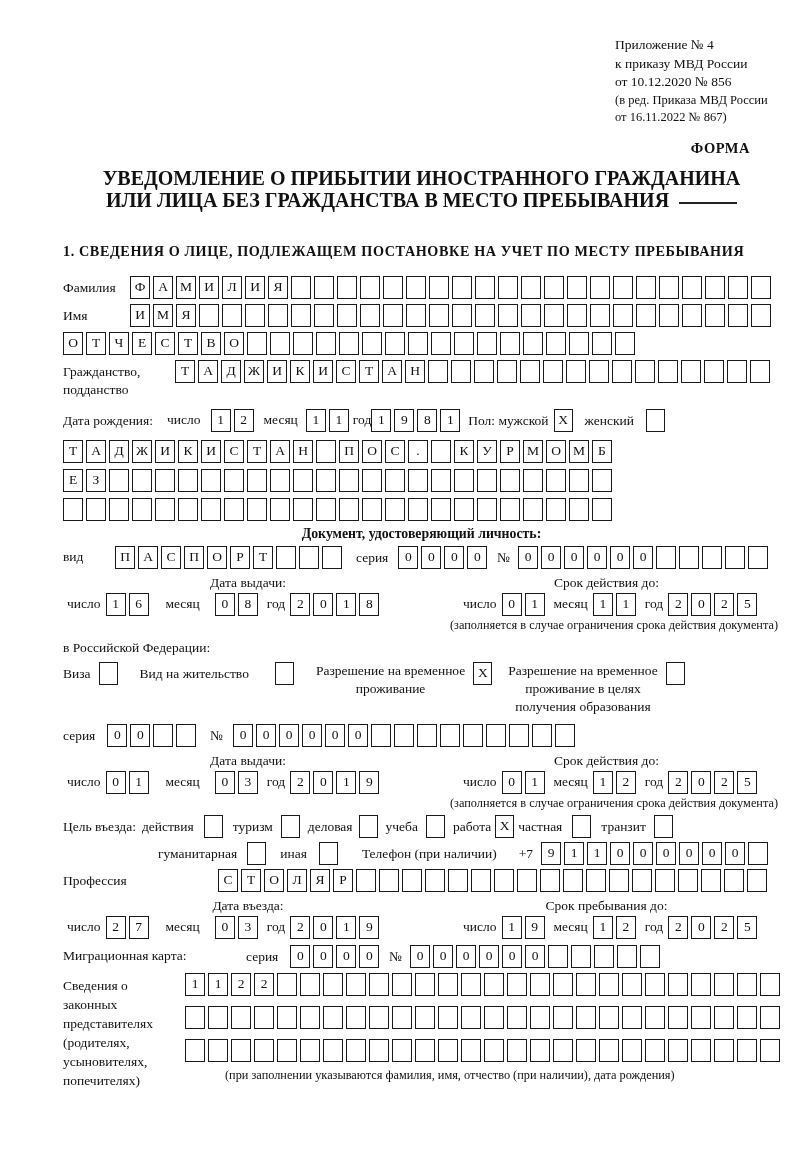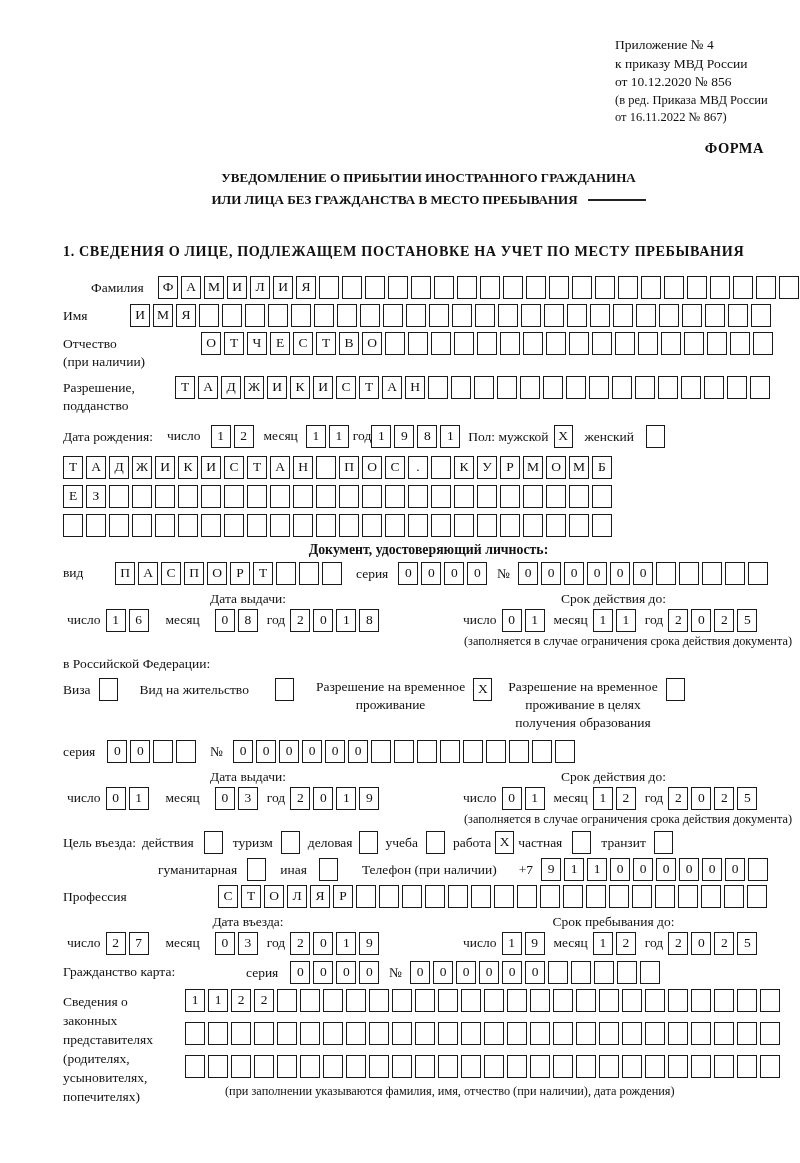--- a/index.html
+++ b/index.html
@@ -1,23 +1,23 @@
 <!DOCTYPE html>
 <html><head>
 <meta charset="utf-8">
 <style>
   html,body{margin:0;padding:0;background:#fff;}
   body{width:800px;height:1163px;font-family:"Liberation Serif","DejaVu Serif",serif;color:#111;}
-  .page{box-sizing:border-box;width:800px;height:1163px;padding:36px 6px 0 63px;overflow:hidden;}
+  .page{box-sizing:border-box;width:800px;height:1163px;padding:36px 20px 0 63px;overflow:hidden;}
 
   .annex{margin-left:552px;font-size:13.5px;line-height:18.5px;}
   .annex .amend{font-size:12.5px;line-height:17px;}
   .forma{margin-top:14px;margin-right:30px;text-align:right;font-weight:bold;font-size:14.5px;letter-spacing:.5px;}
 
-  .title{margin-top:10px;text-align:center;font-weight:bold;font-size:13px;line-height:22px;}
+  .title{margin-top:10px;text-align:center;font-weight:bold;font-size:20px;line-height:22px;}
   .title-underline{display:inline-block;width:58px;border-bottom:2px solid #222;margin-left:10px;transform:translateY(-3px);}
 
   .section-heading{margin-top:32px;font-weight:bold;font-size:14.2px;letter-spacing:.6px;white-space:nowrap;}
 
   .row{display:flex;align-items:flex-start;margin-top:5px;}
   .label{font-size:13.5px;line-height:18px;padding-top:3px;flex:none;}
   .inl{font-size:13.5px;line-height:23px;flex:none;}
 
   .cells{display:flex;gap:3px;flex:none;}
   .cell{box-sizing:border-box;flex:none;width:20px;height:23px;border:1.8px solid #1a1a1a;text-align:center;font-size:13.5px;line-height:19px;}
@@ -57,21 +57,21 @@
   <div class="forma">ФОРМА</div>
 
   <div class="title">
     <div>УВЕДОМЛЕНИЕ О ПРИБЫТИИ ИНОСТРАННОГО ГРАЖДАНИНА</div>
     <div><span>ИЛИ ЛИЦА БЕЗ ГРАЖДАНСТВА В МЕСТО ПРЕБЫВАНИЯ</span><span class="title-underline"></span></div>
   </div>
 
   <div class="section-heading">1. СВЕДЕНИЯ О ЛИЦЕ, ПОДЛЕЖАЩЕМ ПОСТАНОВКЕ НА УЧЕТ ПО МЕСТУ ПРЕБЫВАНИЯ</div>
 
   <div class="row" style="margin-top:16px;">
-    <div class="label" style="width:67px;margin-left:28px;">Фамилия</div>
+    <div class="label" style="width:67px;">Фамилия</div>
     <div class="cells">
         <span class="cell">Ф</span>
         <span class="cell">А</span>
         <span class="cell">М</span>
         <span class="cell">И</span>
         <span class="cell">Л</span>
         <span class="cell">И</span>
         <span class="cell">Я</span>
         <span class="cell"></span>
         <span class="cell"></span>
@@ -125,24 +125,20 @@
         <span class="cell"></span>
         <span class="cell"></span>
         <span class="cell"></span>
         <span class="cell"></span>
         <span class="cell"></span>
         <span class="cell"></span>
       </div>
   </div>
 
   <div class="row">
-    <div class="label" style="width:138px;">
-      <div>Отчество</div>
-      <div>(при наличии)</div>
-    </div>
     <div class="cells">
         <span class="cell">О</span>
         <span class="cell">Т</span>
         <span class="cell">Ч</span>
         <span class="cell">Е</span>
         <span class="cell">С</span>
         <span class="cell">Т</span>
         <span class="cell">В</span>
         <span class="cell">О</span>
         <span class="cell"></span>
@@ -160,21 +156,21 @@
         <span class="cell"></span>
         <span class="cell"></span>
         <span class="cell"></span>
         <span class="cell"></span>
         <span class="cell"></span>
       </div>
   </div>
 
   <div class="row">
     <div class="label" style="width:112px;">
-      <div>Разрешение,</div>
+      <div>Гражданство,</div>
       <div>подданство</div>
     </div>
     <div class="cells">
         <span class="cell">Т</span>
         <span class="cell">А</span>
         <span class="cell">Д</span>
         <span class="cell">Ж</span>
         <span class="cell">И</span>
         <span class="cell">К</span>
         <span class="cell">И</span>
@@ -604,21 +600,21 @@
       <div class="cells">
           <span class="cell">2</span>
           <span class="cell">0</span>
           <span class="cell">2</span>
           <span class="cell">5</span>
         </div>
     </div>
   </div>
 
   <div class="row" style="margin-top:6px;align-items:center;">
-    <div class="label" style="width:135px;padding-top:0;">Гражданство карта:</div>
+    <div class="label" style="width:135px;padding-top:0;">Миграционная карта:</div>
     <span class="inl" style="margin:0 12px 0 48px;">серия</span>
     <div class="cells">
         <span class="cell">0</span>
         <span class="cell">0</span>
         <span class="cell">0</span>
         <span class="cell">0</span>
       </div>
     <span class="inl" style="margin:0 8px 0 10px;">№</span>
     <div class="cells">
         <span class="cell">0</span>

